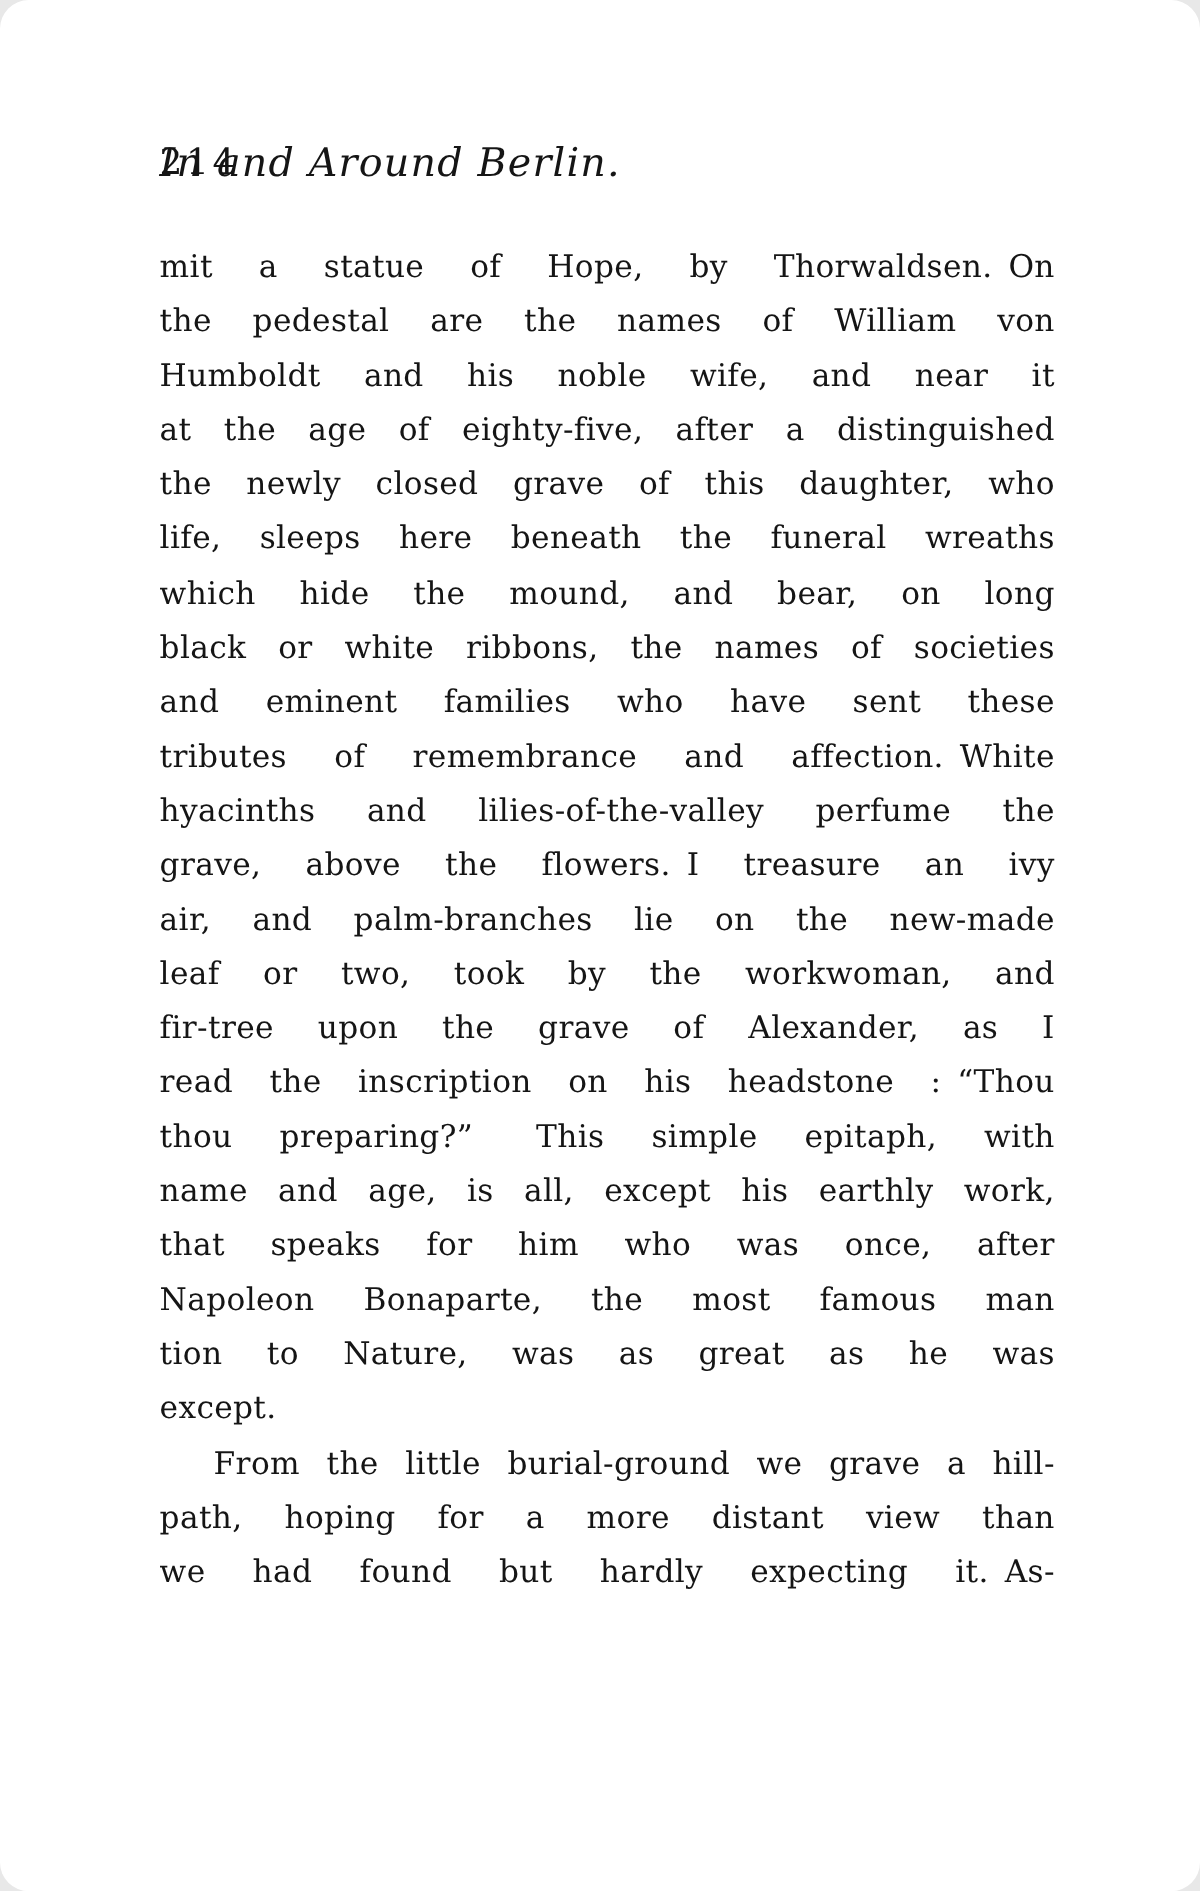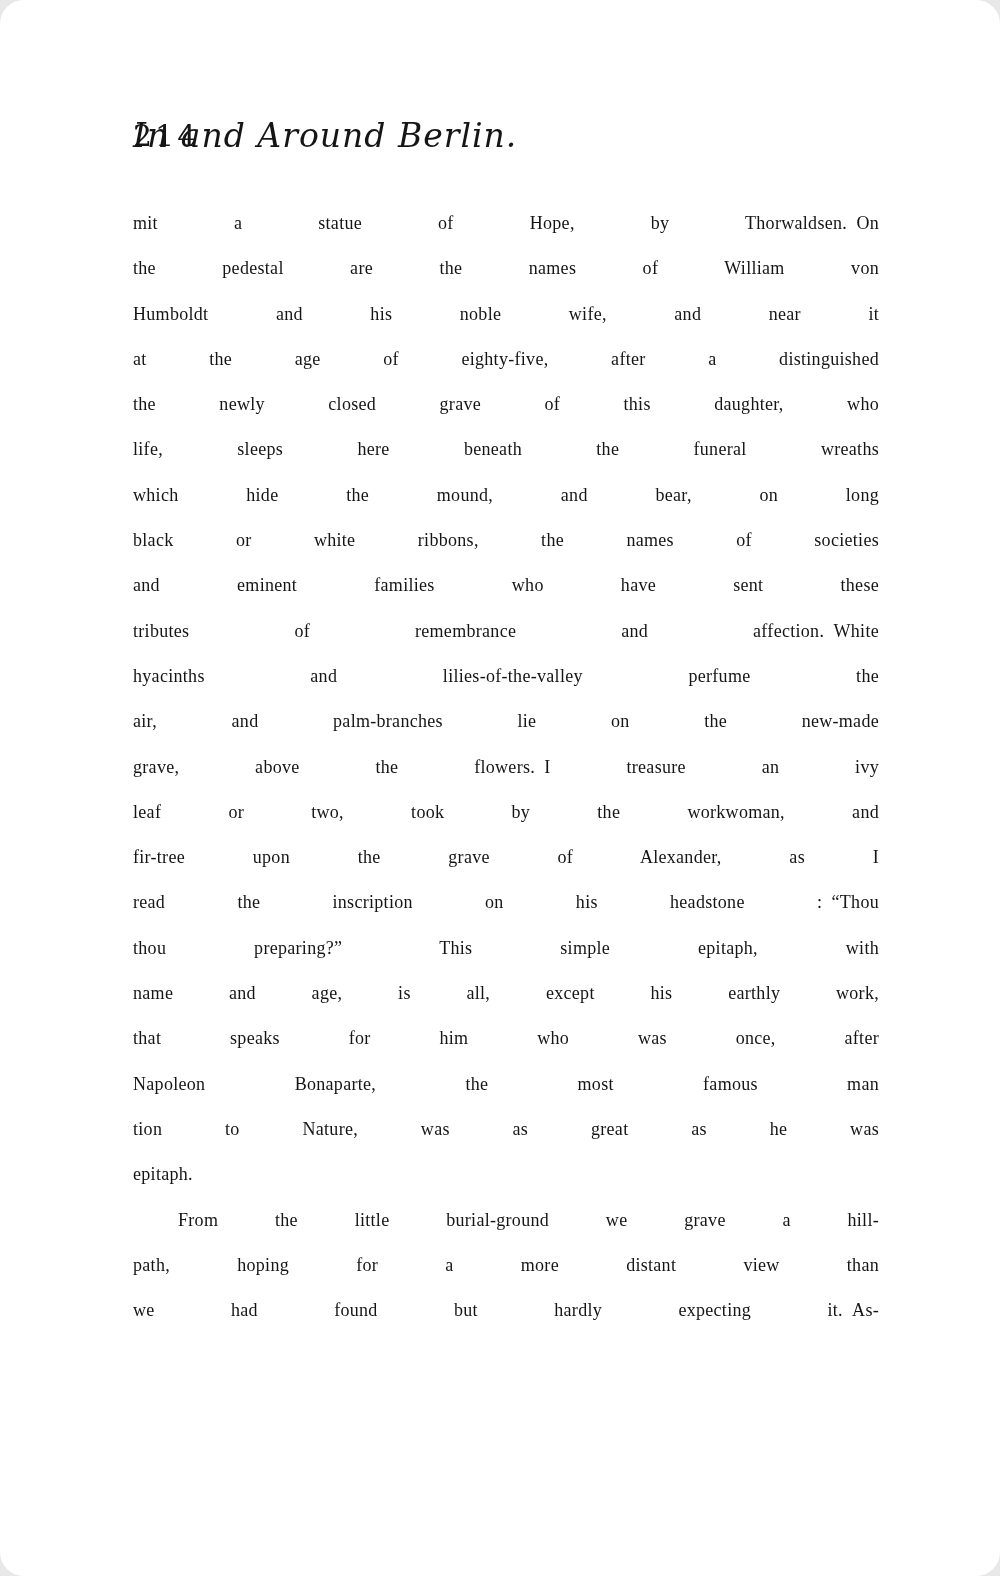--- a/index.html
+++ b/index.html
@@ -39,23 +39,22 @@
     font-style: italic;
     font-size: 33px;
     letter-spacing: 1px;
     line-height: 44px;
   }
   .body-text {
     position: absolute;
     top: 201px;
     left: 133px;
     width: 746px;
-    font-size: 18px;
+    font-size: 26px;
     letter-spacing: 0.3px;
-    font-family: Liberation Serif, serif;
   }
   .line {
     height: 45.3px;
     line-height: 45.3px;
     text-align: justify;
     text-align-last: justify;
     white-space: nowrap; 
   }
   .line { white-space: normal; }
   .line.no-justify {
@@ -79,28 +78,28 @@
       <div class="line">the pedestal are the names of William von</div>
       <div class="line">Humboldt and his noble wife, and near it</div>
       <div class="line">at the age of eighty-five, after a distinguished</div>
       <div class="line">the newly closed grave of this daughter, who</div>
       <div class="line">life, sleeps here beneath the funeral wreaths</div>
       <div class="line">which hide the mound, and bear, on long</div>
       <div class="line">black or white ribbons, the names of societies</div>
       <div class="line">and eminent families who have sent these</div>
       <div class="line">tributes of remembrance and affection. White</div>
       <div class="line">hyacinths and lilies-of-the-valley perfume the</div>
+      <div class="line">grave, above the flowers. I treasure an ivy</div>
       <div class="line">air, and palm-branches lie on the new-made</div>
-      <div class="line">grave, above the flowers. I treasure an ivy</div>
       <div class="line">leaf or two, took by the workwoman, and</div>
       <div class="line">fir-tree upon the grave of Alexander, as I</div>
       <div class="line">read the inscription on his headstone&nbsp;: “Thou</div>
       <div class="line">thou preparing?”  This simple epitaph, with</div>
       <div class="line">name and age, is all, except his earthly work,</div>
       <div class="line">that speaks for him who was once, after</div>
       <div class="line">Napoleon Bonaparte, the most famous man</div>
       <div class="line">tion to Nature, was as great as he was</div>
-      <div class="line no-justify">epitaph.</div>
+      <div class="line no-justify">except.</div>
       <div class="line indent">From the little burial-ground we grave a hill-</div>
       <div class="line">path, hoping for a more distant view than</div>
       <div class="line">we had found but hardly expecting it. As-</div>
     </div>
 </div>
 
 </body></html>

